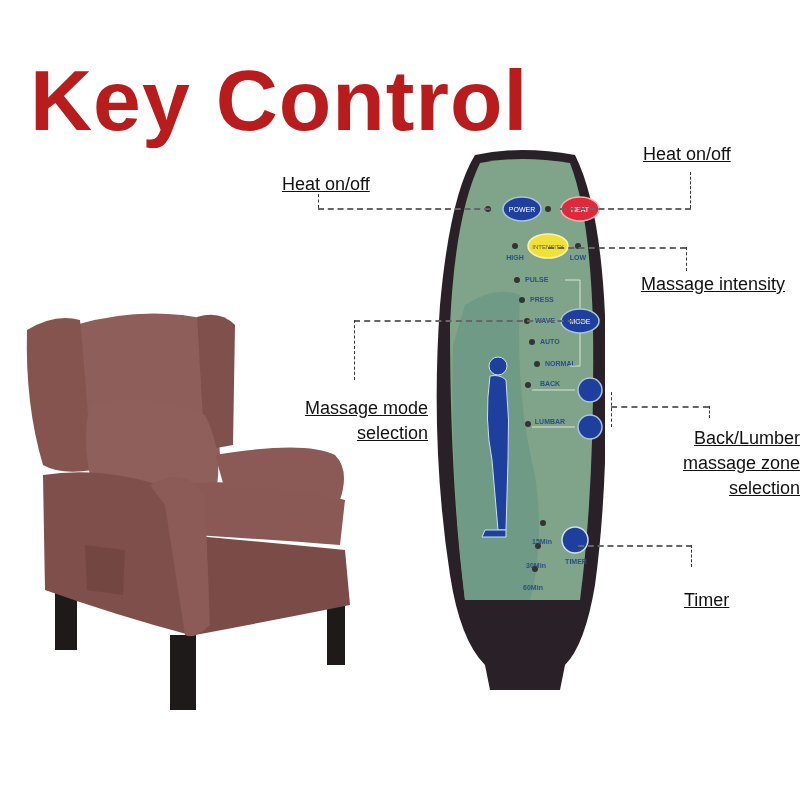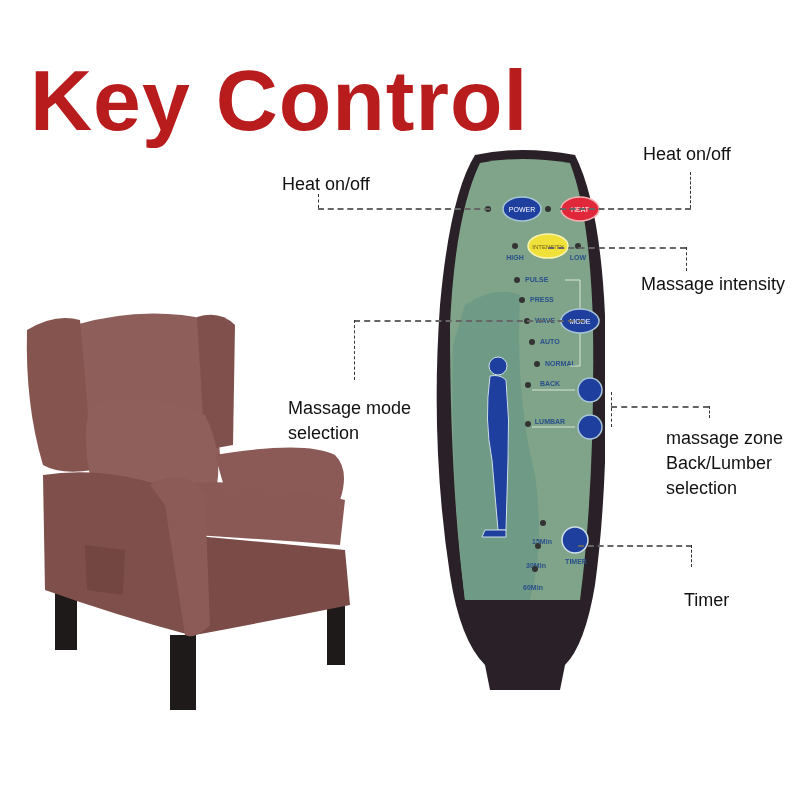--- a/index.html
+++ b/index.html
@@ -1,18 +1,18 @@
 <!DOCTYPE html>
 <html><head>
 <meta charset="utf-8">
 <style>
   html, body { margin:0; padding:0; background:#ffffff; }
   body { width:800px; height:800px; position:relative; overflow:hidden; font-family:"Liberation Sans", sans-serif; }
   .title { position:absolute; left:30px; top:57px; font-size:86px; font-weight:bold; color:#b91c1c; letter-spacing:1px; line-height:1; }
-  .label { position:absolute; color:#111; font-size:18px; text-align:left; line-height:25px; }
+  .label { position:absolute; color:#111; font-size:18px; text-align:right; line-height:25px;text-decoration:underline; }
   .dash-h { position:absolute; border-top:2px dashed #666; height:0; }
   .dash-v { position:absolute; border-left:1.5px dashed #333; width:0; }
   svg { position:absolute; }
   .rtext { font-family:"Liberation Sans", sans-serif; font-weight:bold; fill:#2a4f8a; font-size:7px; }
 </style>
 </head>
 <body>
 
 <div class="title">Key Control</div>
 
@@ -142,17 +142,17 @@
 <div class="dash-v" style="left:691px; top:545px; height:22px;"></div>
 
 <div class="label" style="left:282px; top:172px;">Heat on/off</div>
 <div class="label" style="left:643px; top:142px;">Heat on/off</div>
 <div class="label" style="left:641px; top:272px;">Massage intensity</div>
 <div class="label" style="left:288px; top:396px; width:140px;">
   <div>Massage mode</div>
   <div>selection</div>
 </div>
 <div class="label" style="left:666px; top:426px; width:134px;">
+  <div>Back/Lumber</div>
   <div>massage zone</div>
-  <div>Back/Lumber</div>
   <div>selection</div>
 </div>
 <div class="label" style="left:684px; top:588px;">Timer</div>
 
 </body></html>

